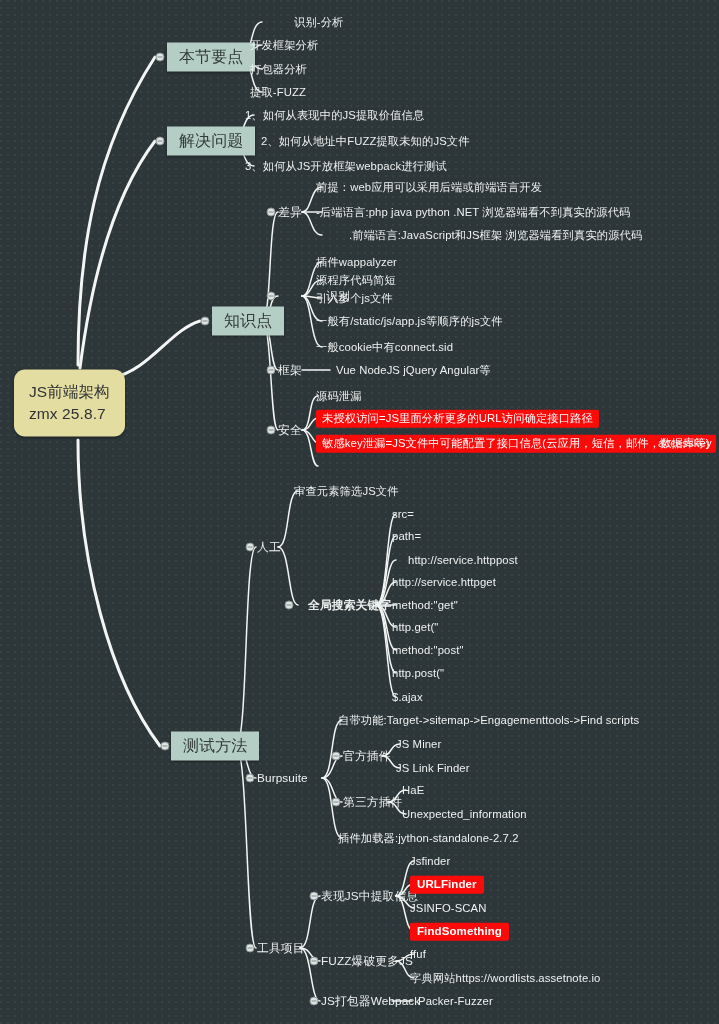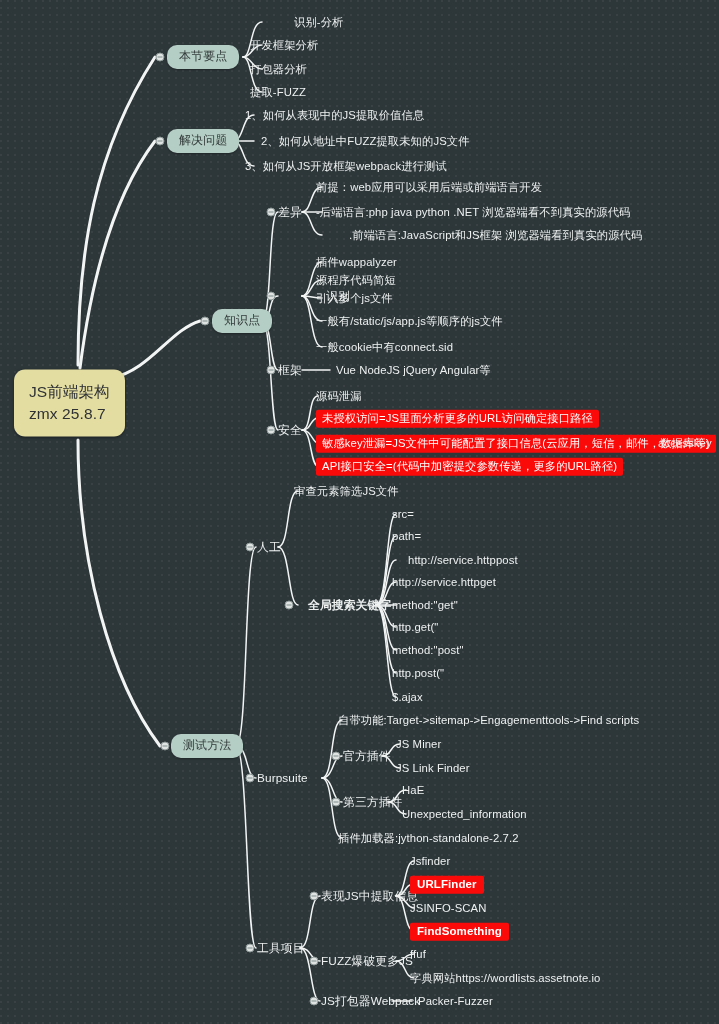--- a/index.html
+++ b/index.html
@@ -41,23 +41,23 @@
     padding: 11px 15px;
     font-size: 15.5px;
     line-height: 1.45;
     text-align: left;
     box-shadow: 0 1px 3px rgba(0,0,0,0.35);
   }
   
   .cap {
     background: #b5cec5;
     color: #333b3a;
-    border-radius: 10px;
+    border-radius: 0;
     padding: 4px 12px 5px 12px;
-    font-size: 12px;
+    font-size: 16px;
     box-shadow: 0 1px 2px rgba(0,0,0,0.3);
   }
   
   .hl {
     background: #fb0a0a;
     color: #ffffff;
     padding: 2.5px 6px 3.5px 6px;
     border-radius: 2px;
     font-size: 11.3px;
   }
@@ -218,21 +218,20 @@
   <span class="dot" style="left:271px; top:370px;"></span>
   <div class="node lvl2" style="left:278px; top:370px;"><span>框架</span></div>
   <div class="node plain" style="left:336px; top:370px;"><span>Vue NodeJS jQuery Angular等</span></div>
 
   <span class="dot" style="left:271px; top:430px;"></span>
   <div class="node lvl2" style="left:278px; top:430px;"><span>安全</span></div>
   <div class="node plain" style="left:316px; top:396px;"><span>源码泄漏</span></div>
   <div class="node" style="left:316px; top:418px;"><span class="hl">未授权访问=JS里面分析更多的URL访问确定接口路径</span></div>
   <div class="node" style="left:316px; top:443px;"><span class="hl">敏感key泄漏=JS文件中可能配置了接口信息(云应用，短信，邮件，数据库等)</span></div>
   <div class="node plain" style="left:658px; top:443px;"><span>accesskey</span></div>
-  <div class="node" style="left:316px; top:466px;"><span class="hl">API接口安全=(代码中加密提交参数传递，更多的URL路径)</span></div>
 
   <span class="dot" style="left:165px; top:746px;"></span>
   <div class="node cap" style="left:171px; top:746px;"><span>测试方法</span></div>
 
   <span class="dot" style="left:250px; top:547px;"></span>
   <div class="node lvl2" style="left:257px; top:547px;"><span>人工</span></div>
   <div class="node plain" style="left:294px; top:491px;"><span>审查元素筛选JS文件</span></div>
   <span class="dot" style="left:289px; top:605px;"></span>
   <div class="node lvl2" style="left:308px; top:605px;font-weight:bold;"><span>全局搜索关键字</span></div>
   <div class="node plain" style="left:392px; top:514px;"><span>src=</span></div>

